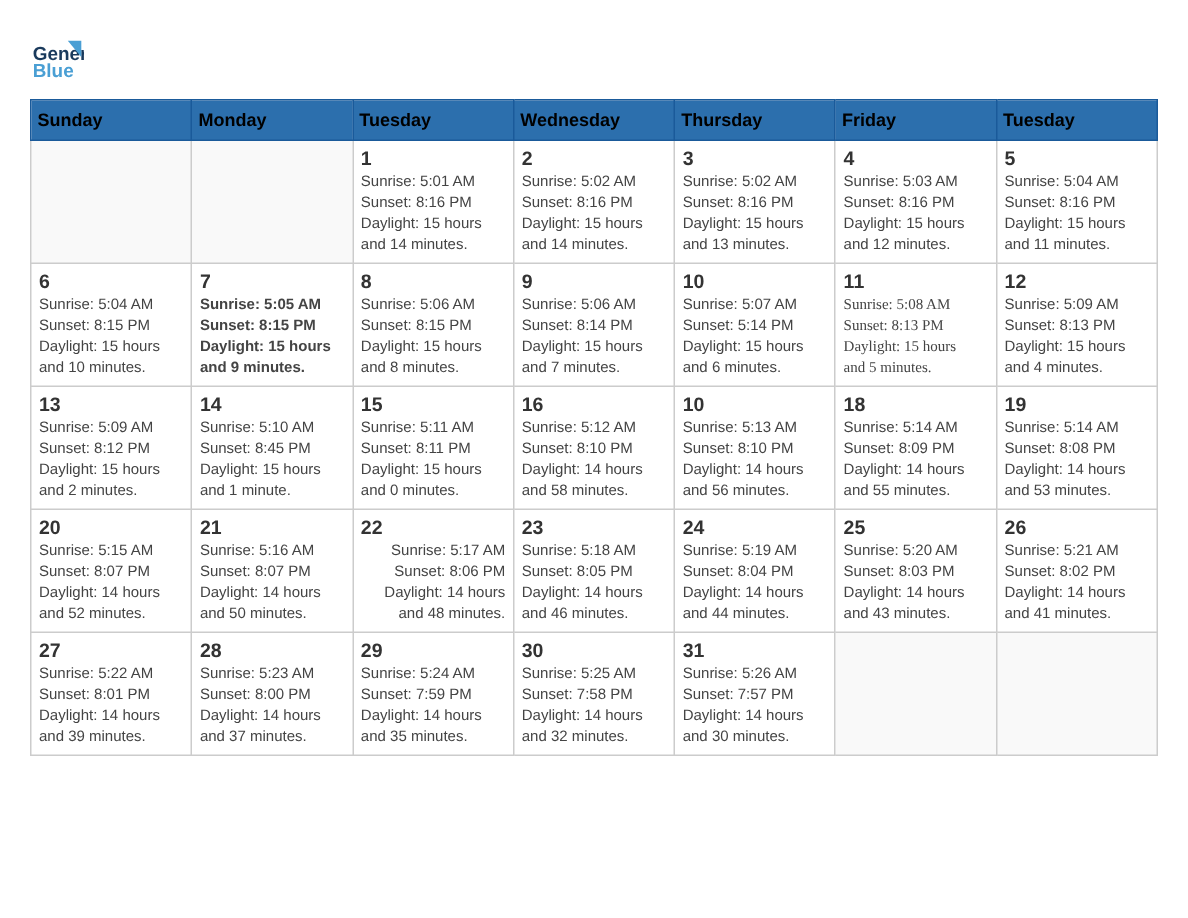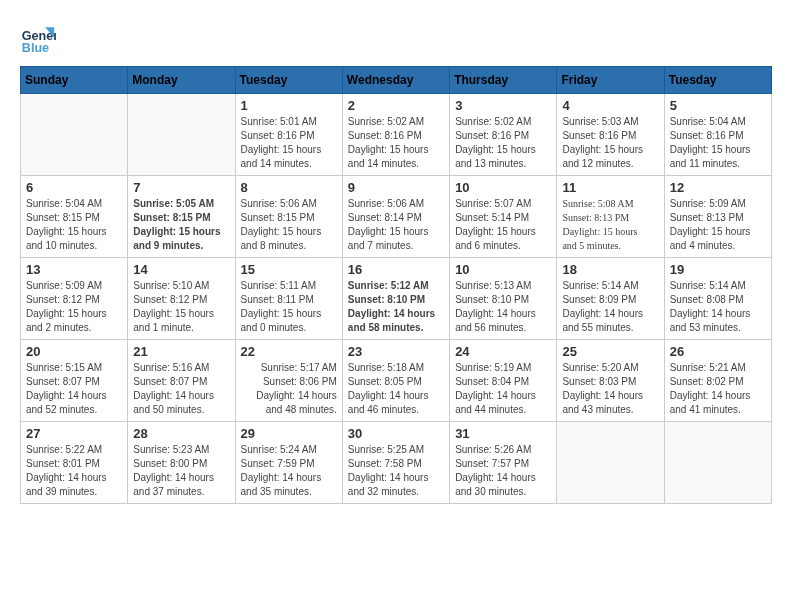--- a/index.html
+++ b/index.html
@@ -202,34 +202,34 @@
         <td>
           <span class="day-num">13</span>
           <div class="day-info" style="white-space: pre-line;">Sunrise: 5:09 AM
 Sunset: 8:12 PM
 Daylight: 15 hours
 and 2 minutes.</div>
         </td>
         <td>
           <span class="day-num">14</span>
           <div class="day-info" style="white-space: pre-line;">Sunrise: 5:10 AM
-Sunset: 8:12 PM
+Sunset: 8:45 PM
 Daylight: 15 hours
 and 1 minute.</div>
         </td>
         <td>
           <span class="day-num">15</span>
           <div class="day-info" style="white-space: pre-line;">Sunrise: 5:11 AM
 Sunset: 8:11 PM
 Daylight: 15 hours
 and 0 minutes.</div>
         </td>
         <td>
           <span class="day-num">16</span>
-          <div class="day-info" style="white-space: pre-line; font-weight: bold;">Sunrise: 5:12 AM
+          <div class="day-info" style="white-space: pre-line;">Sunrise: 5:12 AM
 Sunset: 8:10 PM
 Daylight: 14 hours
 and 58 minutes.</div>
         </td>
         <td>
           <span class="day-num">10</span>
           <div class="day-info" style="white-space: pre-line;">Sunrise: 5:13 AM
 Sunset: 8:10 PM
 Daylight: 14 hours
 and 56 minutes.</div>

